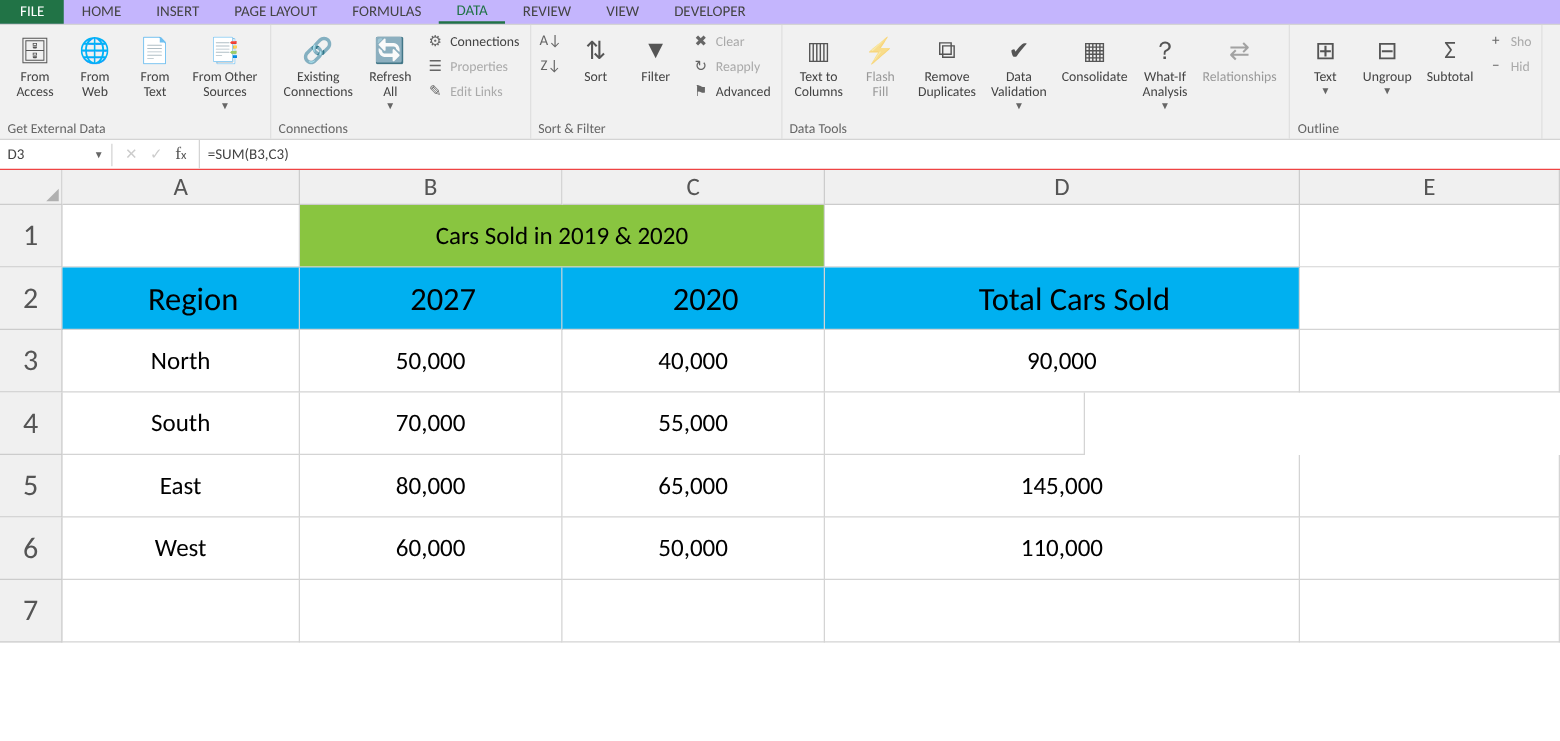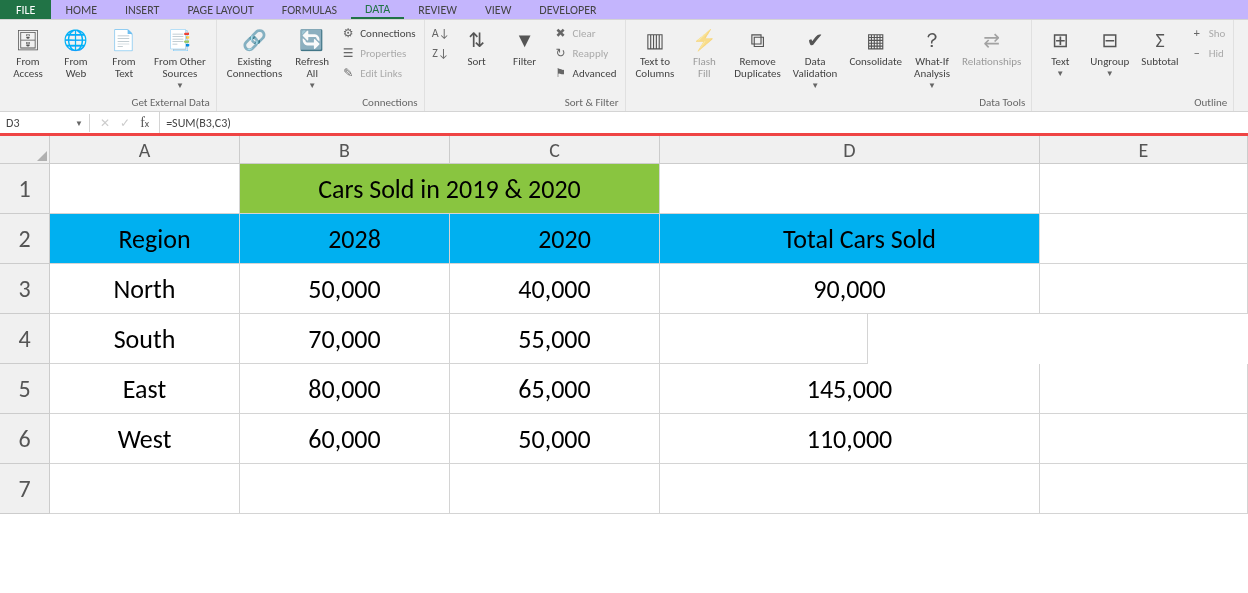--- a/index.html
+++ b/index.html
@@ -8,50 +8,50 @@
 
 .menu-tabs { display: flex; height: 20px; align-items: stretch; background: #c4b5fd; border-bottom: 1px solid #d4d4d4; }
 .menu-tab { padding: 2px 14px; font-size: 12px; color: #444; cursor: pointer; display: flex; align-items: center; }
 .menu-tab.file { background: #217346; color: #fff; padding: 2px 16px; }
 .menu-tab.active { color: #217346; border-bottom: 2px solid #217346; }
 
 
 .ribbon { display: flex; height: 92px; background: #f1f1f1; border-bottom: 1px solid #d4d4d4; }
 .ribbon-group { display: flex; flex-direction: column; justify-content: space-between; padding: 4px 6px 2px 6px; border-right: 1px solid #e0e0e0; }
 .ribbon-group-items { display: flex; align-items: flex-start; gap: 4px; flex: 1; }
-.ribbon-group-label { text-align: right; font-size: 11px; color: #666; padding-top: 2px; }
+.ribbon-group-label { text-align: left; font-size: 11px; color: #666; padding-top: 2px; }
 .rbtn { display: flex; flex-direction: column; align-items: center; justify-content: flex-start; padding: 2px 4px; min-width: 44px; cursor: pointer; }
 .rbtn .icon { width: 28px; height: 28px; display: flex; align-items: center; justify-content: center; font-size: 20px; color: #555; }
 .rbtn .lbl { font-size: 11px; text-align: center; line-height: 1.1; margin-top: 2px; color: #444; }
 .rbtn .drop { font-size: 8px; color: #666; }
 .rbtn.disabled { opacity: 0.5; }
 .small-stack { display: flex; flex-direction: column; gap: 2px; justify-content: center; }
 .small-item { display: flex; align-items: center; gap: 4px; font-size: 11px; color: #444; cursor: pointer; white-space: nowrap; padding: 1px 2px; }
 .small-item.disabled { color: #aaa; }
 .small-item .sicon { width: 16px; height: 16px; display: inline-flex; align-items: center; justify-content: center; font-size: 12px; color: #666; }
 
 
-.formula-bar { display: flex; align-items: center; height: 24px; border-bottom: 3px solid #ef4444; background: #fff; }
+.formula-bar { display: flex; align-items: center; height: 24px; border-bottom: 1px solid #ef4444; background: #fff; }
 .name-box { width: 90px; border-right: 1px solid #d4d4d4; padding: 2px 6px; font-size: 12px; display: flex; align-items: center; justify-content: space-between; }
 .name-box .dd { font-size: 8px; color: #666; }
 .fx-controls { display: flex; align-items: center; gap: 10px; padding: 0 10px; color: #aaa; }
 .fx-controls .fx { font-family: "Times New Roman", serif; color: #555; font-size: 14px; }
 .formula-input { flex: 1; padding: 2px 6px; font-size: 12px; border-left: 1px solid #d4d4d4; height: 100%; display: flex; align-items: center; }
 
 
 .sheet { display: flex; height: calc(593px - 20px - 92px - 24px); }
 .corner { width: 50px; height: 28px; background: #f0f0f0; border-right: 1px solid #ccc; border-bottom: 1px solid #ccc; position: relative; }
 .corner::after { content: ""; position: absolute; right: 2px; bottom: 2px; border-right: 10px solid #b0b0b0; border-top: 10px solid transparent; }
 .col-headers { display: flex; }
 .col-header { height: 28px; background: #f0f0f0; border-right: 1px solid #ccc; border-bottom: 1px solid #ccc; display: flex; align-items: center; justify-content: center; font-size: 20px; color: #555; }
 .row-headers { display: flex; flex-direction: column; }
 .row-header { width: 50px; background: #f0f0f0; border-right: 1px solid #ccc; border-bottom: 1px solid #ccc; display: flex; align-items: center; justify-content: center; font-size: 24px; color: #555; }
 .grid-body { position: relative; }
 .row { display: flex; }
-.cell { border-right: 1px solid #d4d4d4; border-bottom: 1px solid #d4d4d4; display: flex; align-items: center; justify-content: center; font-size: 26px; color: #000; font-family: Calibri, Arial, sans-serif; }
+.cell { border-right: 1px solid #d4d4d4; border-bottom: 1px solid #d4d4d4; display: flex; align-items: center; justify-content: center; font-size: 20px; color: #000; font-family: Calibri, Arial, sans-serif; }
 
 .title-cell { background: #89c540; }
 .header-row .cell { background: #00b0f0; font-size: 26px; padding-left: 20px; }
 
 .colA { width: 190px; }
 .colB { width: 210px; }
 .colC { width: 210px; }
 .colD { width: 380px; }
 .colE { width: 208px; }
 
@@ -270,21 +270,21 @@
 
     <div class="row rh-1">
       <div class="cell colA rh-1"></div>
       <div class="cell title-cell rh-1" style="width:420px">Cars Sold in 2019 &amp; 2020</div>
       <div class="cell colD rh-1"></div>
       <div class="cell colE rh-1"></div>
     </div>
 
     <div class="row header-row rh-2">
       <div class="cell colA rh-2">Region</div>
-      <div class="cell colB rh-2">2028</div>
+      <div class="cell colB rh-2">2027</div>
       <div class="cell colC rh-2">2020</div>
       <div class="cell colD rh-2">Total Cars Sold</div>
       <div class="cell colE rh-2" style="background:#fff"></div>
     </div>
 
     <div class="row rh-data">
       <div class="cell colA rh-data">North</div>
       <div class="cell colB rh-data">50,000</div>
       <div class="cell colC rh-data">40,000</div>
       <div class="cell colD rh-data">90,000</div>

